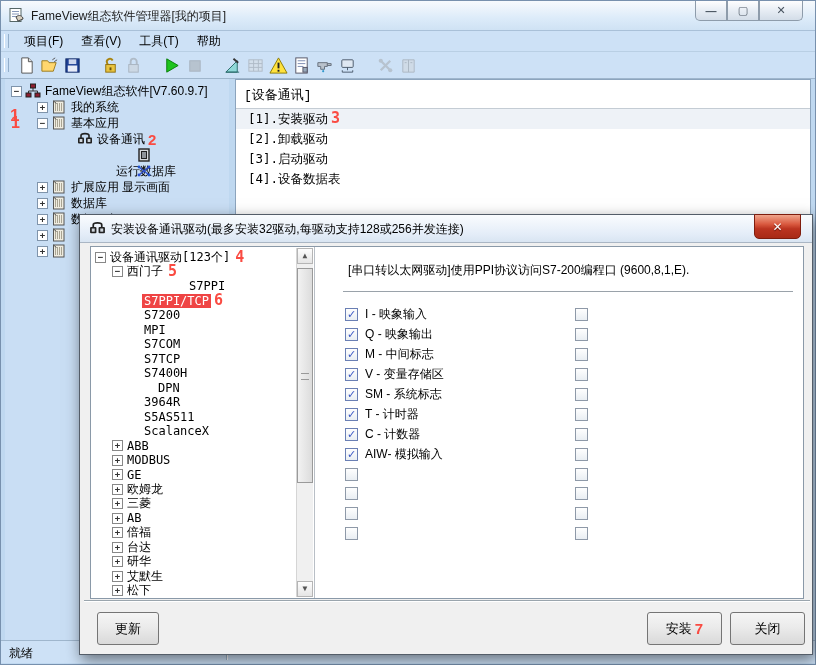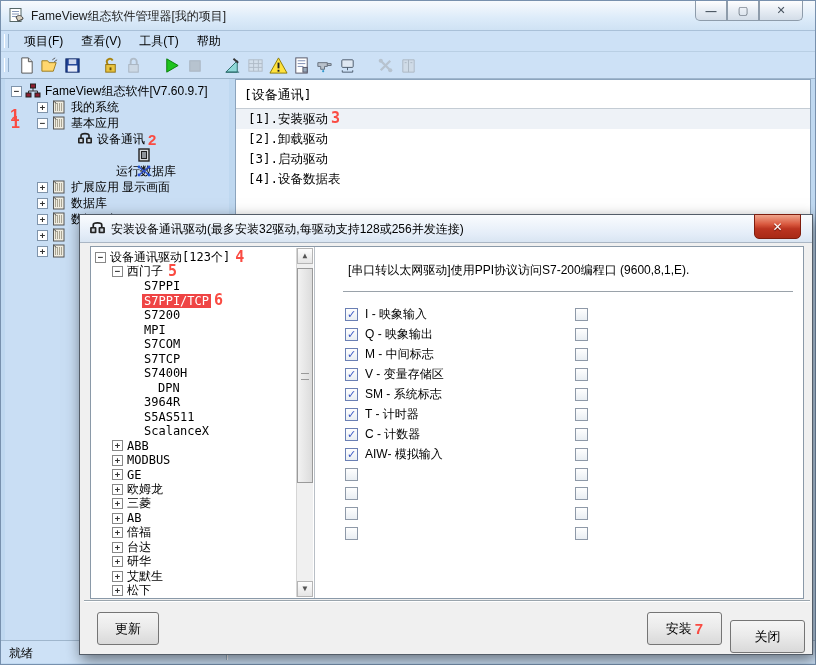--- a/index.html
+++ b/index.html
@@ -36,21 +36,21 @@
        font:bold 9px/9px "DejaVu Sans Mono",monospace;text-align:center;color:#333;flex:none;margin-right:3px;}
   .spc{width:14px;flex:none;}
   .ticon{width:17px;height:16px;flex:none;margin-right:3px;}
   .ticon svg{width:16px;height:16px;}
   .tlabel{font-size:12px;}
   .ann{color:#fa4b42;font-weight:bold;font-size:15px;margin-left:3px;line-height:1;}
   .ann-left{position:absolute;left:-26px;top:-1px;color:#fa4b42;font-weight:bold;font-size:16px;}
   .splitter{position:absolute;left:228px;top:0;width:6px;height:560px;background:#bfd8f0;border-right:1px solid #9db6cf;}
   .content-panel{position:absolute;left:234px;top:0;width:576px;height:560px;background:#fff;
                  border:1px solid #8ca4bd;box-sizing:border-box;font-family:"DejaVu Sans Mono","Liberation Mono",monospace;}
-  .cp-header{padding:6px 8px 4px 8px;font-size:13px;}
+  .cp-header{padding:6px 8px 4px 8px;font-size:13px;font-family:Liberation Mono, monospace;}
   .cp-sep{border-top:1px solid #c4ccd4;margin:0;}
   .cp-item{height:20px;line-height:20px;padding-left:12px;font-size:12.5px;white-space:nowrap;}
   .cp-item.hl{background:#eef2f7;}
   
   .statusbar{position:absolute;left:0;top:639px;width:100%;height:22px;background:#cde1f6;
              border-top:1px solid #9fb6cd;}
   .statusbar .stext{position:absolute;left:8px;top:4px;}
   .statusbar .sdiv{position:absolute;left:225px;top:2px;width:1px;height:17px;background:#9fb6cd;border-right:1px solid #fff;}
   
   .dialog{position:absolute;left:78px;top:213px;width:734px;height:441px;z-index:10;
@@ -92,21 +92,21 @@
       background:linear-gradient(#fefefe,#e9eef3);flex:none;
       font:bold 11px/11px "DejaVu Sans",sans-serif;text-align:center;color:#3a57c4;}
   .cb.checked{border-color:#6a7fb4;}
   .reg-label{margin-left:7px;font-size:12px;white-space:nowrap;}
   .dlg-sep{position:absolute;left:4px;top:385px;width:726px;border-top:1px solid #9aa5ad;border-bottom:1px solid #fff;}
   .btn{position:absolute;height:33px;box-sizing:border-box;border:1px solid #757575;border-radius:3px;
        background:linear-gradient(#f5f5f5,#ebebeb 45%,#d9d9d9);font-size:13px;
        display:flex;align-items:center;justify-content:center;font-family:"Liberation Sans","DejaVu Sans",sans-serif;}
   .btn-update{left:17px;top:397px;width:62px;}
   .btn-install{left:567px;top:397px;width:75px;}
-  .btn-close{left:650px;top:397px;width:75px;margin-top:8px;}
+  .btn-close{left:650px;top:397px;width:75px;}
   .page-ann1{position:absolute;left:9px;top:105px;color:#fa4b42;font-weight:bold;font-size:17px;z-index:5;}
 </style>
 </head>
 <body>
 
 <div class="window">
 
   <div class="titlebar">
     <span class="appicon" id="appicon"><svg viewBox="0 0 17 17">
           <rect x="2" y="1.5" width="11" height="13" fill="#fff" stroke="#566"></rect>
@@ -417,21 +417,21 @@
       <div class="drow" style="padding-left: 4px;">
             <span class="exp">−</span>
             <span class="dlabel">设备通讯驱动[123个]</span>
             <span class="ann">4</span>
           </div>
           <div class="drow" style="padding-left: 21px;">
             <span class="exp">−</span>
             <span class="dlabel">西门子</span>
             <span class="ann">5</span>
           </div>
-          <div class="drow" style="padding-left: 38px;">
+          <div class="drow" style="padding-left: 38px; margin-left: 45px;">
             <span class="spc"></span>
             <span class="dlabel">S7PPI</span>
           </div>
           <div class="drow" style="padding-left: 38px;">
             <span class="spc"></span>
             <span class="dlabel sel">S7PPI/TCP</span>
             <span class="ann">6</span>
           </div>
           <div class="drow" style="padding-left: 38px;">
             <span class="spc"></span>

